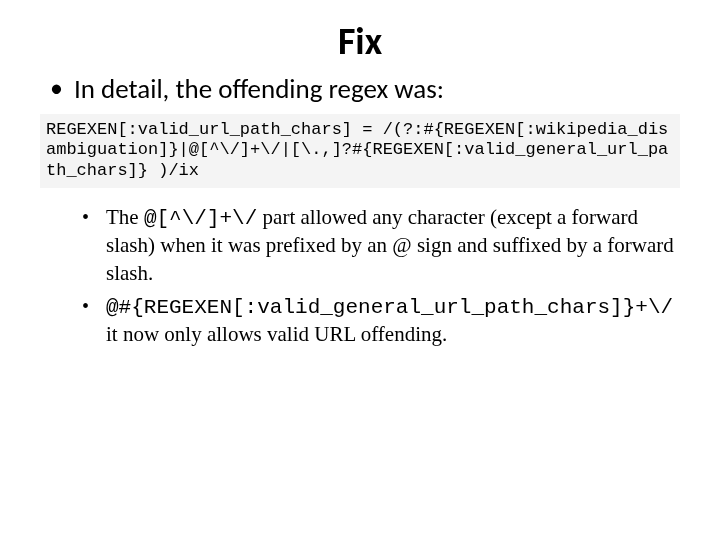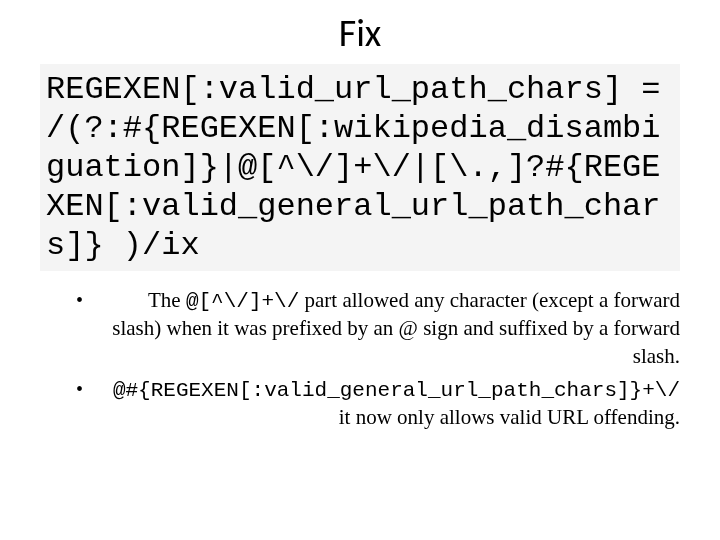--- a/index.html
+++ b/index.html
@@ -11,22 +11,22 @@
     font-family: Calibri, "Segoe UI", Arial, sans-serif;
     color: #000;
     box-sizing: border-box;
   }
   .slide {
     padding: 10px 40px 20px 40px;
   }
   .title {
     text-align: center;
     font-size: 38px;
-    font-weight: 400;
-    margin: 0 0 8px 0;
+    font-weight: 700;
+    margin: 8px 0 8px 0;
   }
   ul.top {
     margin: 0 0 8px 0;
     padding: 0 0 0 30px;
     list-style: none;
   }
   ul.top > li {
     position: relative;
     font-size: 27px;
     line-height: 1.25;
@@ -37,33 +37,32 @@
     content: "•";
     position: absolute;
     left: -20px;
     top: 0;
     font-size: 26px;
     color: #000;
   }
   .codeblock {
     background: #f4f4f4;
     font-family: Consolas, "Courier New", monospace;
-    font-size: 32px;
+    font-size: 17px;
     line-height: 1.22;
     padding: 6px 6px;
     margin: 0 0 16px 0;
     white-space: pre-wrap;
     word-break: break-all;
     color: #000;
   }
   ul.sub {
-    margin: 0;
+    margin: 6px;
     padding: 0 0 0 56px;
     list-style: none;
-    text-align: right;
   }
   ul.sub > li {
     position: relative;
     font-family: "Times New Roman", Times, serif;
     font-size: 21px;
     line-height: 1.3;
     padding-left: 4px;
     margin-bottom: 6px;
   }
   ul.sub > li::before {
@@ -77,20 +76,23 @@
   .inline-code {
     font-family: Consolas, "Courier New", monospace;
   }
 </style>
 </head>
 <body>
 
 <div class="slide">
   <h1 class="title">Fix</h1>
 
+  <ul class="top">
+    <li>In detail, the offending regex was:</li>
+  </ul>
 
   <div class="codeblock">REGEXEN[:valid_url_path_chars] = /(?:#{REGEXEN[:wikipedia_disambiguation]}|@[^\/]+\/|[\.,]?#{REGEXEN[:valid_general_url_path_chars]} )/ix</div>
 
   <ul class="sub">
     <li>
       <span>The </span><span class="inline-code">@[^\/]+\/</span><span> part allowed any character (except a forward slash) when it was prefixed by an @ sign and suffixed by a forward slash.</span>
     </li>
     <li>
       <span class="inline-code">@#{REGEXEN[:valid_general_url_path_chars]}+\/</span><span> it now only allows valid URL offending.</span>
     </li>

